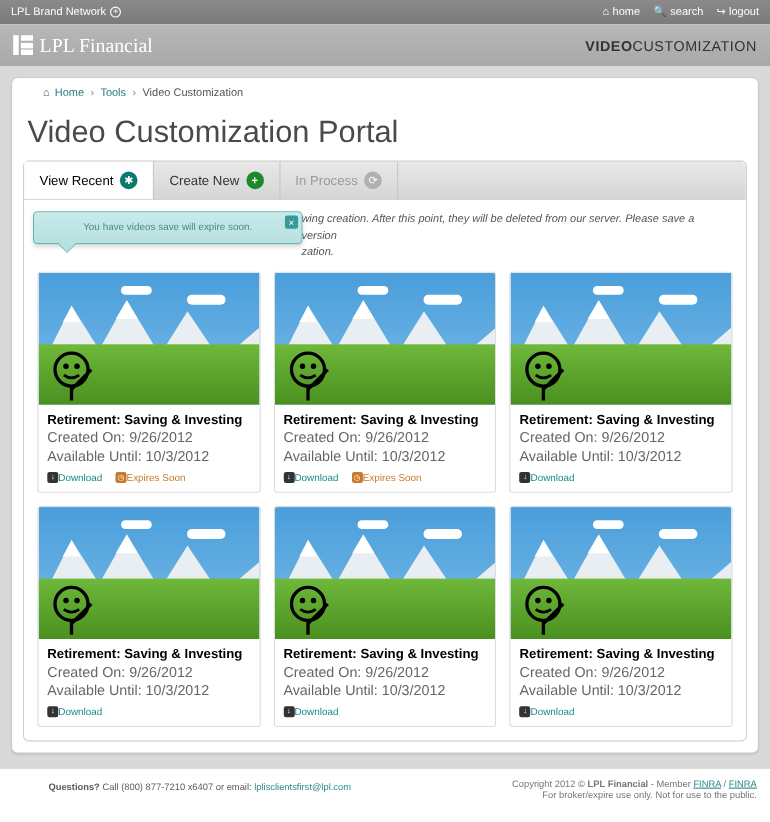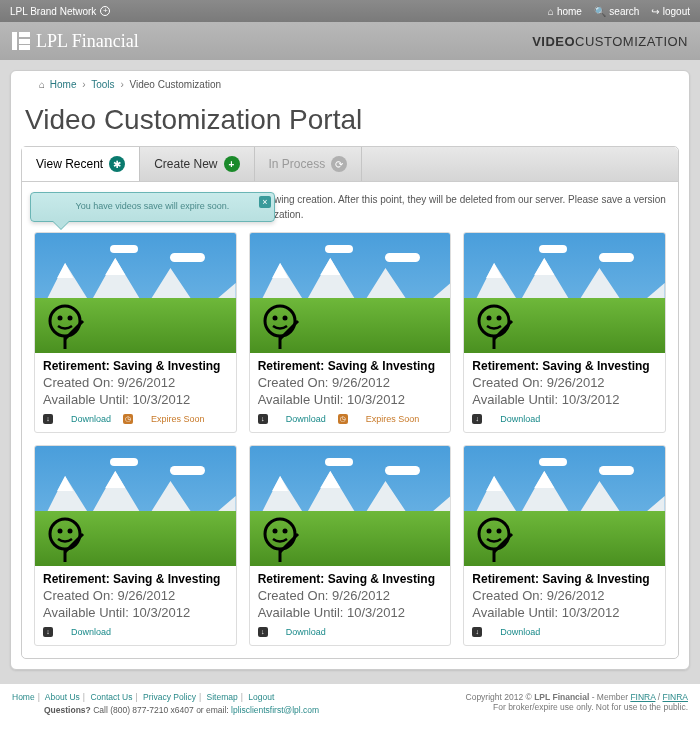--- a/index.html
+++ b/index.html
@@ -59,21 +59,21 @@
   .grid{ display:grid; grid-template-columns: repeat(3,1fr); gap:12px; margin-top:10px;}
   .card{ border:1px solid #ddd; border-radius:3px; overflow:hidden;}
   .thumb{ height:120px; position:relative; overflow:hidden;}
   .sky{position:absolute;inset:0;background:linear-gradient(#4a9edb,#7abce8);}
   .hill{position:absolute;bottom:0;left:0;right:0;height:55px;background:linear-gradient(#6eb83a,#4a9020);}
   .cloud{position:absolute;background:#fff;border-radius:10px;}
   .card-body{ padding:6px 8px 8px; font-size:9px;}
   .card-title{ font-weight:bold; color:#000; font-size:12px; margin-bottom:2px;}
   .meta{ color:#666; font-size:13px; line-height:1.3;}
   .actions{ margin-top:5px; display:flex; gap:12px; font-size:9px;}
-  .act{ display:flex; align-items:center; gap:18px; cursor:pointer;}
+  .act{ display:flex; align-items:center; gap:0; cursor:pointer;}
   .act-dl{ color:#1a8a8a;}
   .act-exp{ color:#c87a2a;}
   .act-ic{width:10px;height:10px;background:#333;color:#fff;border-radius:2px;font-size:7px;display:inline-flex;align-items:center;justify-content:center;}
 
   
   .footer{ padding:8px 12px 14px; font-size:8.5px; color:#5a5a5a; display:flex; justify-content:space-between;}
   .footer-left a{ color:#2a8a8a; text-decoration:none;}
   .footer-left .fsep{ color:#aaa; margin:0 3px;}
   .footer-left .q{ margin-top:3px;margin-left:32px;}
   .footer-right{ text-align:right; color:#777;}
@@ -144,21 +144,21 @@
           <span class="tab-ic ic-proc">⟳</span>
         </div>
       </div>
 
       <div class="tooltip">
         <div class="tooltip-close">×</div>
         <p>You have videos save will expire soon.</p>
       </div>
 
       <div class="tab-body">
-        <div class="notice-text" style="padding-left:240px;">
+        <div class="notice-text" style="padding-left:240px;font-style:italic;">
           <span>wing creation. After this point, they will be deleted from our server. Please save a version</span><br>
           <span style="margin-left:0;">zation.</span>
         </div>
 
         <div class="grid">
 
           <div class="card">
             <div class="thumb">
               <div class="sky"></div>
               <svg class="mtnsvg" viewBox="0 0 200 70" preserveAspectRatio="none">
@@ -358,28 +358,20 @@
             </div>
           </div>
         </div>
       </div>
     </div>
   </div>
 </div>
 
 <div class="footer">
   <div class="footer-left">
-    <div>
-      <a href="#">Home</a><span class="fsep">|</span>
-      <a href="#">About Us</a><span class="fsep">|</span>
-      <a href="#">Contact Us</a><span class="fsep">|</span>
-      <a href="#">Privacy Policy</a><span class="fsep">|</span>
-      <a href="#">Sitemap</a><span class="fsep">|</span>
-      <a href="#">Logout</a>
-    </div>
     <div class="q">
       <b>Questions?</b><span> Call (800) 877-7210 x6407 or email: </span><a href="#">lplisclientsfirst@lpl.com</a>
     </div>
   </div>
   <div class="footer-right">
     <div><span>Copyright 2012 © </span><b>LPL Financial</b><span>  -  Member </span><a href="#">FINRA</a><span> / </span><a href="#">FINRA</a></div>
     <div>For broker/expire use only. Not for use to the public.</div>
   </div>
 </div>
 

